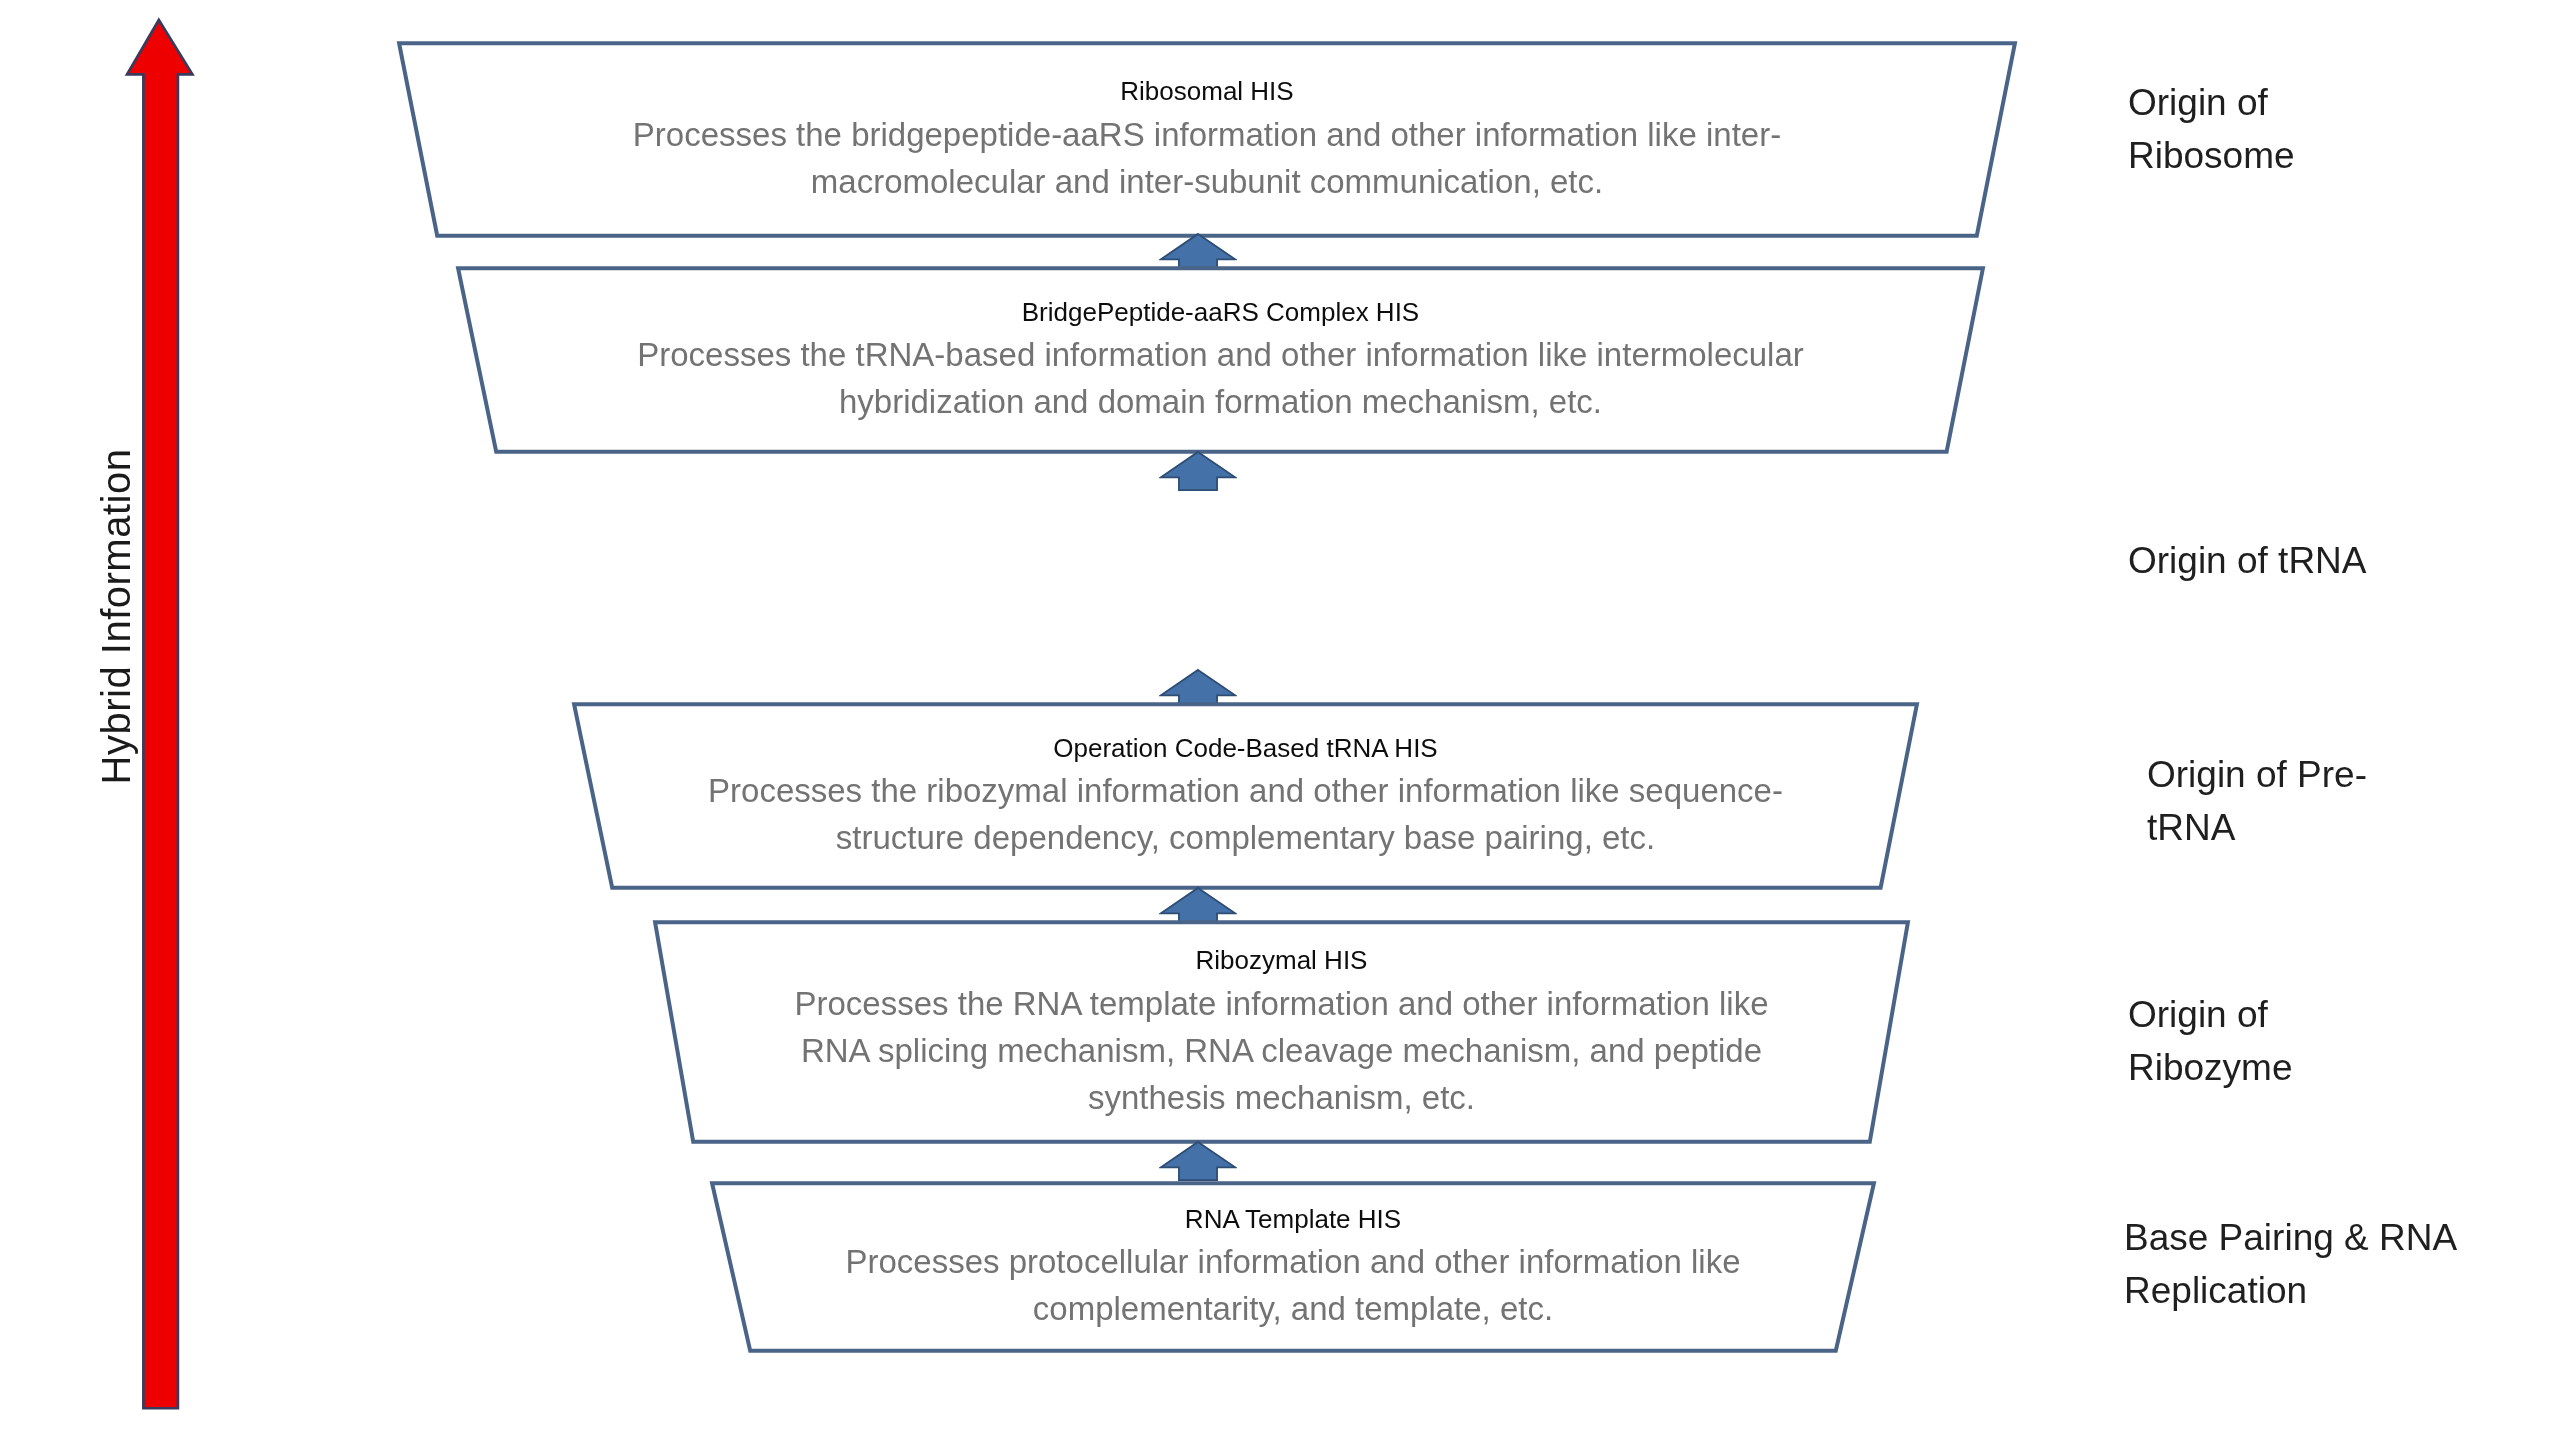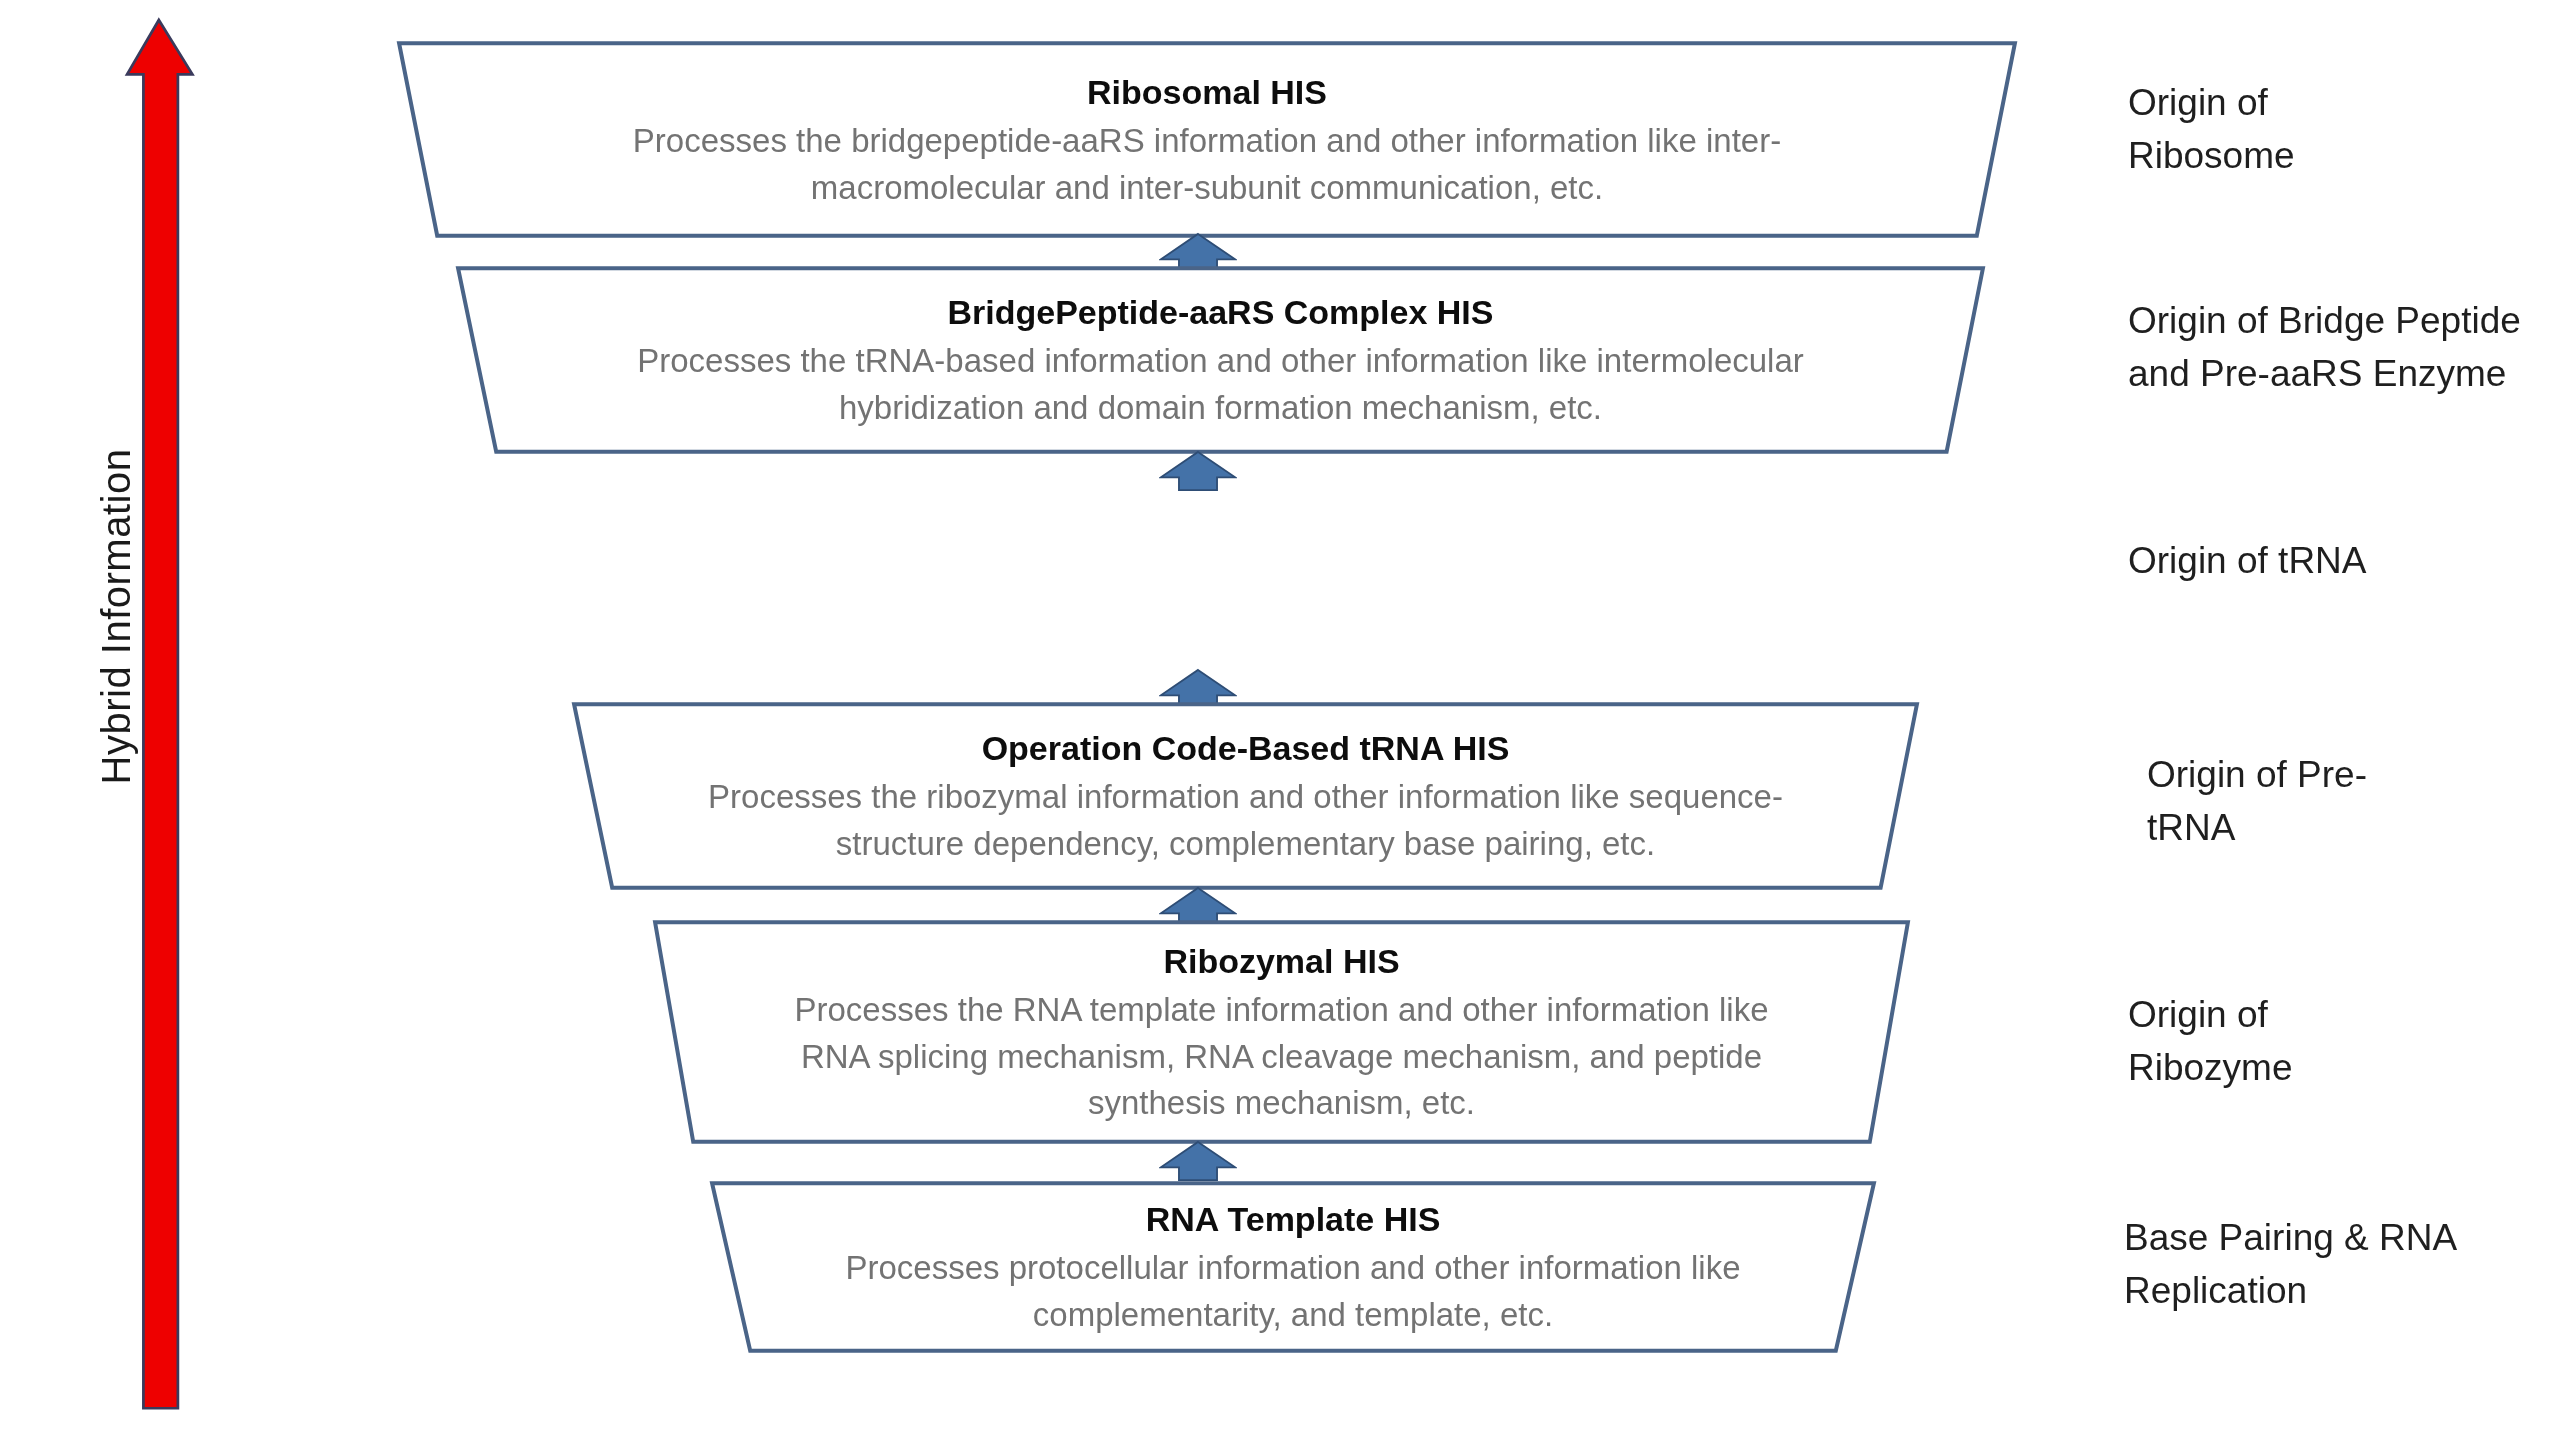--- a/index.html
+++ b/index.html
@@ -60,22 +60,22 @@
     display: flex;
     flex-direction: column;
     align-items: center;
     justify-content: center;
     box-sizing: border-box;
     padding: 0 9%;
     text-align: center;
     color: #111111;
   }
   .level-title {
-    font-size: 34px;
-    font-weight: bold;
+    font-size: 26px;
+    font-weight: normal;
     line-height: 1.42;
     color: #0d0d0d;
     margin-bottom: 1.8px;
   }
   .level-desc {
     font-size: 33px;
     line-height: 1.42;
     color: #737373;
   }
 
@@ -184,21 +184,20 @@
       <polygon points="10,8 1290,8 1248,192 52,192" fill="#ffffff" stroke="#4a6488" stroke-width="4" vector-effect="non-scaling-stroke"></polygon>
     </svg>
     <div class="level-text">
       <div class="level-title">RNA Template HIS</div>
       <div class="level-desc">Processes protocellular information and other information like complementarity, and template, etc.</div>
     </div>
   </div>
 
   <div class="side-label" style="left:2128px; top:77px; width:300px;">Origin of Ribosome</div>
 
-  <div class="side-label" style="left:2128px; top:295px; width:399px;">Origin of Bridge Peptide and Pre-aaRS Enzyme</div>
 
   <div class="side-label" style="left:2128px; top:535px; width:399px;">Origin of tRNA</div>
 
   <div class="side-label" style="left:2147px; top:749px; width:272px;">Origin of Pre-tRNA</div>
 
   <div class="side-label" style="left:2128px; top:989px; width:300px;">Origin of Ribozyme</div>
 
   <div class="side-label" style="left:2124px; top:1212px; width:363px;">Base Pairing &amp; RNA Replication</div>
 
 </div>

